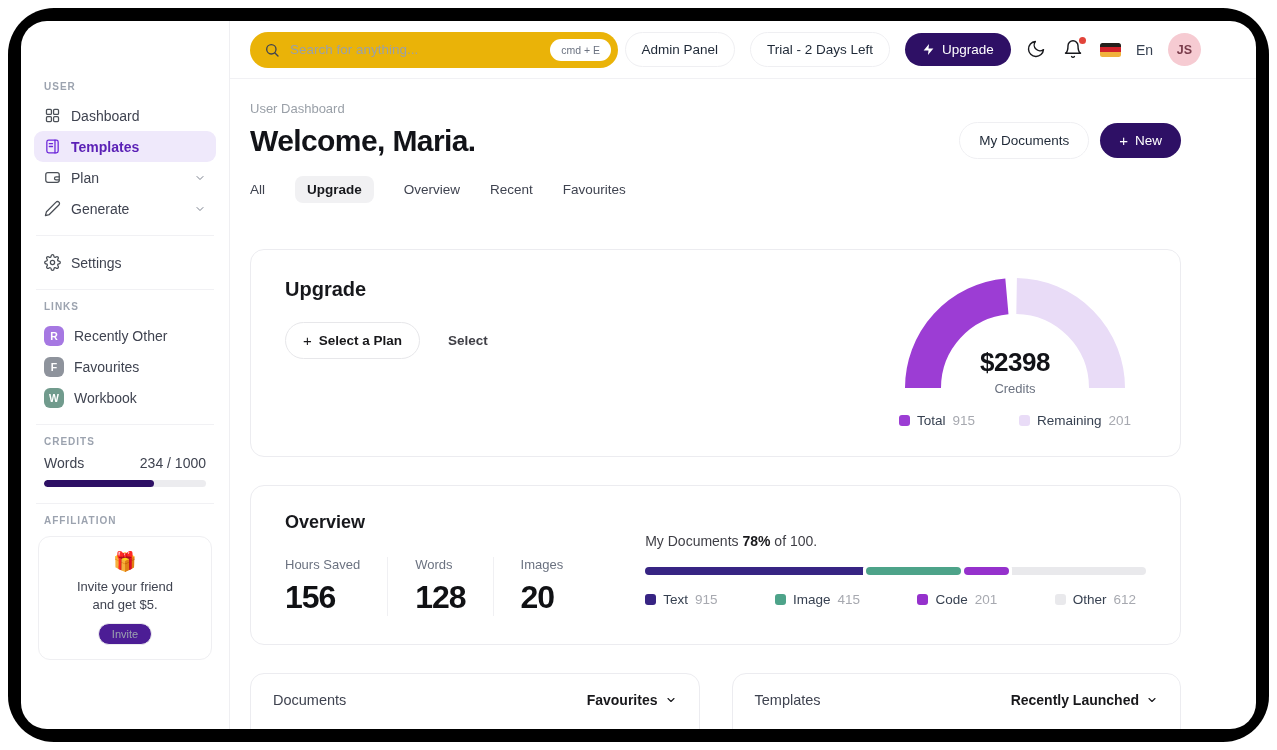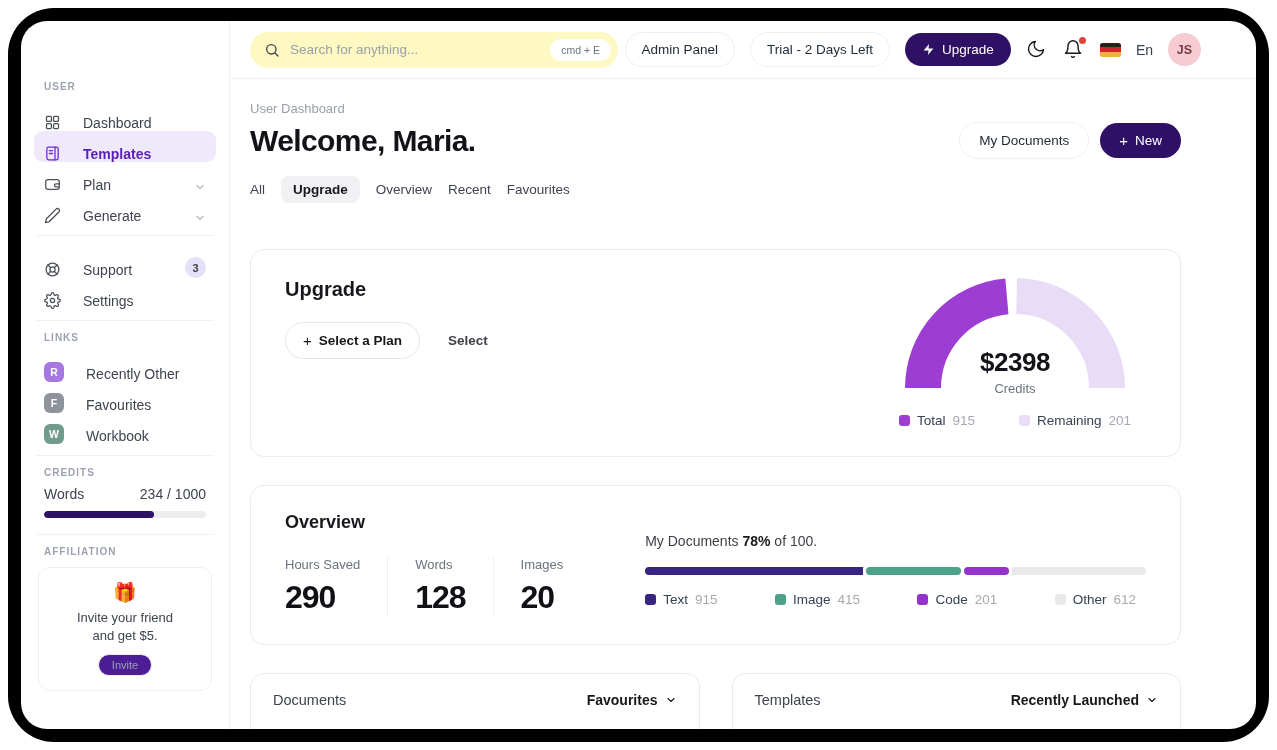--- a/index.html
+++ b/index.html
@@ -3,41 +3,41 @@
 <meta charset="utf-8">
 <style>
   * { box-sizing: border-box; margin: 0; padding: 0; }
   html,body { width:1277px; height:750px; background:#fff; font-family:"Liberation Sans","DejaVu Sans",sans-serif; }
   .frame { position:absolute; left:8px; top:8px; right:8px; bottom:8px; background:#000; border-radius:46px; padding:13px; }
   .app { width:100%; height:100%; background:#fff; border-radius:26px; overflow:hidden; display:flex; }
 
   
   .sidebar { width:209px; flex:0 0 209px; border-right:1px solid #efeff2; padding:60px 13px 0 13px; }
   .sec-label { font-size:10px; letter-spacing:1px; color:#9ca3af; font-weight:600; padding:0 10px; margin-bottom:8px; }
-  .nav-item { display:flex; align-items:flex-end; gap:22px; height:31px; padding:0 10px; border-radius:9px; font-size:14px; color:#3f4350; cursor:pointer; }
+  .nav-item { display:flex; align-items:center; gap:10px; height:31px; padding:0 10px; border-radius:9px; font-size:14px; color:#3f4350; cursor:pointer; }
   .nav-item svg { width:17px; height:17px; stroke:#4b5057; stroke-width:1.8; fill:none; stroke-linecap:round; stroke-linejoin:round; flex:0 0 17px; }
   .nav-item.active { background:#efe9fb; color:#5b21b6; font-weight:600; }
   .nav-item.active svg { stroke:#6d28d9; }
   .nav-item .grow { flex:1; }
   .chev { width:12px !important; height:12px !important; stroke:#6b7280 !important; flex:0 0 12px !important; }
   .badge3 { background:#e6e0f8; color:#3f3d45; font-size:11px; font-weight:600; width:21px; height:21px; border-radius:50%; display:flex; align-items:center; justify-content:center; }
   .sb-divider { border-top:1px solid #f1f1f4; margin:11px 2px; }
   .link-badge { width:20px; height:20px; border-radius:6px; color:#fff; font-size:10.5px; font-weight:700; display:flex; align-items:center; justify-content:center; flex:0 0 20px; }
   .credits-row { display:flex; justify-content:space-between; align-items:center; padding:0 10px; font-size:14px; color:#3f4350; margin-top:4px; }
   .credits-track { margin:9px 10px 0 10px; height:7px; border-radius:99px; background:#ececef; overflow:hidden; }
   .credits-fill { height:100%; border-radius:99px; }
   .aff-card { margin:10px 4px 0 4px; border:1px solid #efeff2; border-radius:12px; padding:13px 10px 14px 10px; text-align:center; }
   .aff-emoji { font-size:19px; }
   .aff-text { font-size:13px; color:#3f4350; line-height:1.35; margin-top:5px; }
   .aff-btn { display:inline-block; margin-top:10px; border:1px solid #ececef; border-radius:999px; padding:4px 13px; font-size:11px; color:#9ca3af; cursor:pointer; background:#4c1d95; }
 
   
   .main { flex:1; display:flex; flex-direction:column; min-width:0; }
   .topbar { height:58px; flex:0 0 58px; border-bottom:1px solid #f1f1f4; display:flex; align-items:center; padding:0 55px 0 20px; }
-  .search { width:368px; height:36px; background:#fef9c3; border-radius:999px; display:flex; align-items:center; padding:0 7px 0 14px; gap:10px; }
+  .search { width:368px; height:36px; background:#eab308; border-radius:999px; display:flex; align-items:center; padding:0 7px 0 14px; gap:10px; }
   .search svg { width:16px; height:16px; stroke:#3f4350; stroke-width:2; fill:none; stroke-linecap:round; }
   .search input { flex:1; border:none; outline:none; background:transparent; font-size:13.5px; color:#374151; font-family:inherit; }
   .search input::placeholder { color:#9aa0a8; }
   .kbd { background:#fff; border-radius:999px; font-size:10.5px; color:#6b7280; padding:5px 11px; white-space:nowrap; }
   .tb-right { margin-left:auto; display:flex; align-items:center; gap:15px; }
   .pill-btn { border:1px solid #efeff2; background:#fff; border-radius:999px; padding:9px 16px; font-size:13.5px; font-weight:500; color:#1f2937; cursor:pointer; white-space:nowrap; font-family:inherit; }
   .pill-dark { background:#2e1065; border:none; color:#fff; display:inline-flex; align-items:center; gap:7px; padding:9px 17px; border-radius:999px; font-size:13.5px; font-weight:500; cursor:pointer; font-family:inherit; }
   .pill-dark svg { width:13px; height:13px; fill:#fff; stroke:none; }
   .icon-btn { width:22px; height:22px; position:relative; cursor:pointer; }
   .icon-btn svg { width:20px; height:20px; stroke:#17181c; stroke-width:1.7; fill:none; stroke-linecap:round; stroke-linejoin:round; }
@@ -45,21 +45,21 @@
   .flag { width:21px; height:14px; border-radius:2.5px; overflow:hidden; display:flex; flex-direction:column; cursor:pointer; }
   .flag div { flex:1; }
   .lang { font-size:14px; color:#374151; cursor:pointer; }
   .avatar { width:33px; height:33px; border-radius:50%; background:#f6cbd2; color:#793c4b; font-size:12.5px; font-weight:700; display:flex; align-items:center; justify-content:center; cursor:pointer; }
 
   .content { flex:1; padding:22px 75px 0 20px; overflow:hidden; }
   .breadcrumb { font-size:13px; color:#9aa0a8; }
   .title-row { display:flex; align-items:center; justify-content:space-between; margin-top:6px; }
   .page-title { font-size:30px; font-weight:800; color:#121318; letter-spacing:-0.6px; }
   .title-actions { display:flex; align-items:center; gap:11px; }
-  .tabs { display:flex; align-items:center; gap:16px; margin-top:17px; }
+  .tabs { display:flex; align-items:center; gap:30px; margin-top:17px; }
   .tab { font-size:13.5px; color:#3f4350; cursor:pointer; padding:6px 0; }
   .tab.active { background:#f1f1f3; border-radius:8px; padding:6px 12px; font-weight:600; color:#17181c; }
 
   .card { border:1px solid #ececf0; border-radius:14px; background:#fff; }
   .upgrade-card { margin-top:46px; padding:28px 34px; display:flex; justify-content:space-between; }
   .uc-left { width:440px; }
   .card-h2 { font-size:20px; font-weight:700; color:#17181c; }
   .uc-body { margin-top:13px; font-size:14px; line-height:1.52; color:#52525b; }
   .uc-body b { color:#18181b; }
   .uc-actions { margin-top:21px; display:flex; align-items:center; gap:28px; }
@@ -143,32 +143,20 @@
         <span class="grow">Generate</span>
         <svg class="chev" viewBox="0 0 24 24">
             <path d="M6 9l6 6 6-6"></path>
           </svg>
       </div>
 
       <div class="sb-divider"></div>
 
       <div class="nav-item">
         <svg viewBox="0 0 24 24">
-            <circle cx="12" cy="12" r="9"></circle>
-            <circle cx="12" cy="12" r="3.6"></circle>
-            <line x1="5.6" y1="5.6" x2="9.4" y2="9.4"></line>
-            <line x1="14.6" y1="14.6" x2="18.4" y2="18.4"></line>
-            <line x1="14.6" y1="9.4" x2="18.4" y2="5.6"></line>
-            <line x1="5.6" y1="18.4" x2="9.4" y2="14.6"></line>
-          </svg>
-        <span class="grow">Support</span>
-        <span class="badge3">3</span>
-      </div>
-      <div class="nav-item">
-        <svg viewBox="0 0 24 24">
             <circle cx="12" cy="12" r="3"></circle>
             <path d="M19.4 15a1.65 1.65 0 0 0 .33 1.82l.06.06a2 2 0 0 1 0 2.83 2 2 0 0 1-2.83 0l-.06-.06a1.65 1.65 0 0 0-1.82-.33 1.65 1.65 0 0 0-1 1.51V21a2 2 0 0 1-2 2 2 2 0 0 1-2-2v-.09A1.65 1.65 0 0 0 9 19.4a1.65 1.65 0 0 0-1.82.33l-.06.06a2 2 0 0 1-2.83 0 2 2 0 0 1 0-2.83l.06-.06a1.65 1.65 0 0 0 .33-1.82 1.65 1.65 0 0 0-1.51-1H3a2 2 0 0 1-2-2 2 2 0 0 1 2-2h.09A1.65 1.65 0 0 0 4.6 9a1.65 1.65 0 0 0-.33-1.82l-.06-.06a2 2 0 0 1 0-2.83 2 2 0 0 1 2.83 0l.06.06a1.65 1.65 0 0 0 1.82.33H9a1.65 1.65 0 0 0 1-1.51V3a2 2 0 0 1 2-2 2 2 0 0 1 2 2v.09a1.65 1.65 0 0 0 1 1.51 1.65 1.65 0 0 0 1.82-.33l.06-.06a2 2 0 0 1 2.83 0 2 2 0 0 1 0 2.83l-.06.06a1.65 1.65 0 0 0-.33 1.82V9a1.65 1.65 0 0 0 1.51 1H21a2 2 0 0 1 2 2 2 2 0 0 1-2 2h-.09a1.65 1.65 0 0 0-1.51 1z"></path>
           </svg>
         <span>Settings</span>
       </div>
 
       <div class="sb-divider"></div>
 
       <div class="sec-label">LINKS</div>
       <div class="nav-item">
@@ -309,21 +297,21 @@
             </div>
           </div>
         </section>
 
         <section class="card overview-card">
           <div>
             <h2 class="card-h2" style="font-size:18px;">Overview</h2>
             <div class="stats">
               <div class="stat">
                 <div class="stat-label">Hours Saved</div>
-                <div class="stat-value">290</div>
+                <div class="stat-value">156</div>
               </div>
               <div class="stat">
                 <div class="stat-label">Words</div>
                 <div class="stat-value">128</div>
               </div>
               <div class="stat">
                 <div class="stat-label">Images</div>
                 <div class="stat-value">20</div>
               </div>
             </div>

